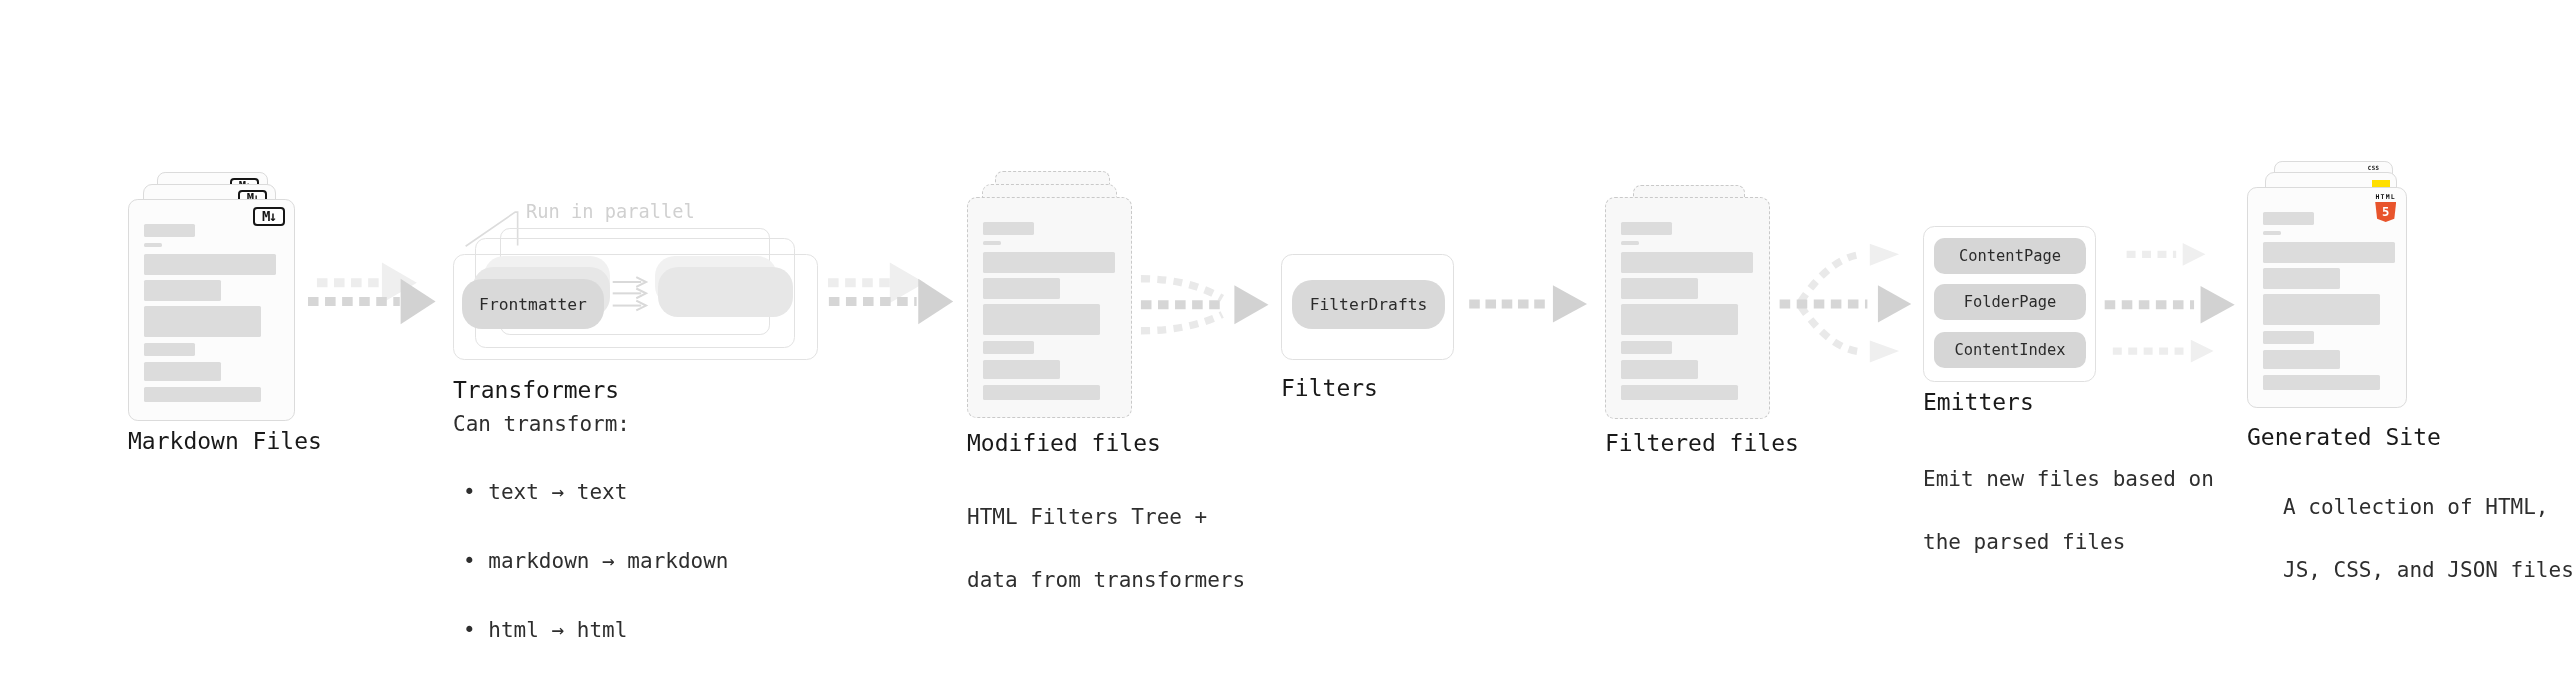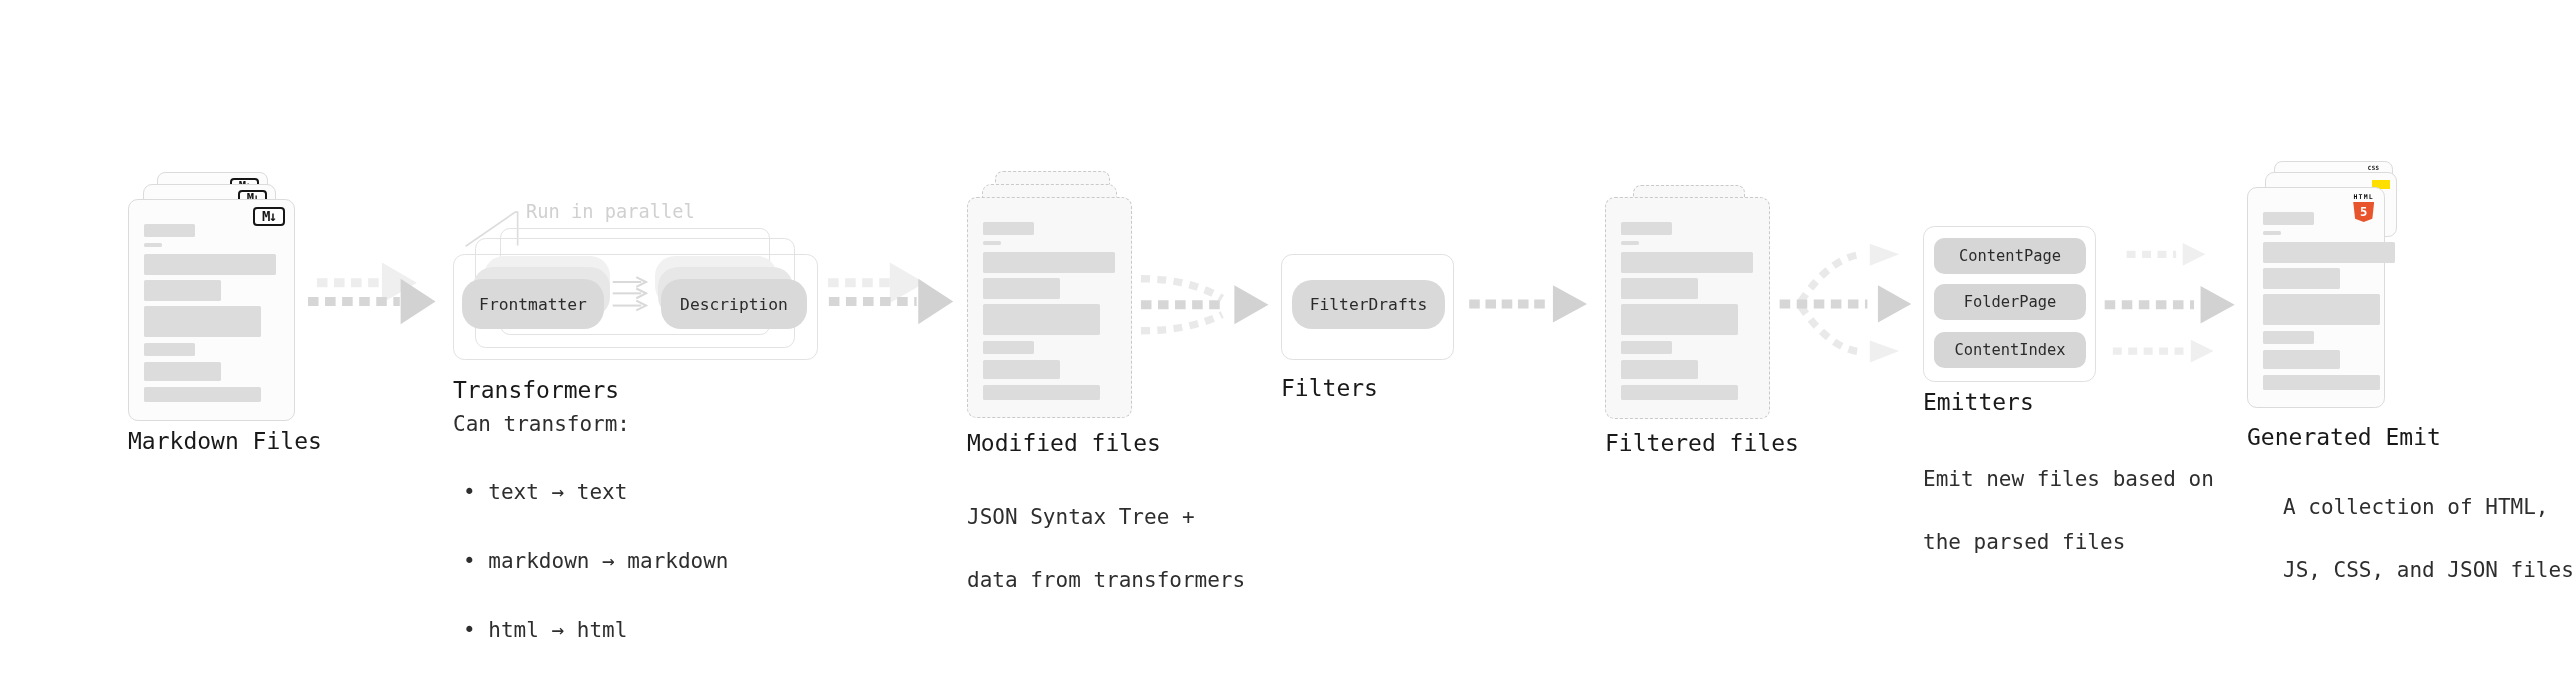--- a/index.html
+++ b/index.html
@@ -143,21 +143,20 @@
   <div class="box" style="left:500px;top:228px;width:270px;height:107px;border-radius:9.8px;"></div>
   <div class="box" style="left:475px;top:238px;width:320px;height:110px;border-radius:10.6px;"></div>
   <div class="box" style="left:453px;top:254px;width:365px;height:106px;"></div>
 
   <div class="pill ghost2" style="left:484px;top:256px;width:126px;height:50px;"></div>
   <div class="pill ghost1" style="left:473px;top:267px;width:137px;height:50px;"></div>
   <div class="pill" style="left:462px;top:279px;width:142px;height:50px;">Frontmatter</div>
 
   <div class="pill ghost2" style="left:655px;top:256px;width:122px;height:50px;"></div>
   <div class="pill ghost1" style="left:658px;top:267px;width:135px;height:50px;"></div>
-  <div class="pill" style="left:661px;top:279px;width:146px;height:50px;">Description</div>
 
   <div class="annot" style="left:526px;top:201px;">Run in parallel</div>
   <div class="title" style="left:453px;top:377px;">Transformers</div>
   <div class="body-text" style="left:453px;top:414px;">Can transform:</div>
   <div class="body-text bullets" style="left:463px;top:435px;">
     <div>• text → text</div>
     <div>• markdown → markdown</div>
     <div>• html → html</div>
   </div>
 
@@ -170,21 +169,21 @@
         <div class="bar" style="width: 132px; height: 20.3px; margin-top: 7.3px;"></div>
         <div class="bar" style="width: 77px; height: 20.3px; margin-top: 5.7px;"></div>
         <div class="bar" style="width: 117px; height: 31px; margin-top: 5.7px;"></div>
         <div class="bar" style="width: 51px; height: 13px; margin-top: 5.7px;"></div>
         <div class="bar" style="width: 77px; height: 19.5px; margin-top: 5.7px;"></div>
         <div class="bar" style="width: 117px; height: 14.6px; margin-top: 5.7px;"></div>
       </div>
   </div>
   <div class="title" style="left:967px;top:430px;">Modified files</div>
   <div class="body-text" style="left:967px;top:465px;">
-    <div>JSON Syntax Tree +</div>
+    <div>HTML Filters Tree +</div>
     <div>data from transformers</div>
   </div>
 
   <div class="box white" style="left:1281px;top:254px;width:173px;height:106px;"></div>
   <div class="pill" style="left:1292px;top:280px;width:153px;height:49px;">FilterDrafts</div>
   <div class="title" style="left:1281px;top:375px;">Filters</div>
 
   <div class="card dashed" style="left:1633px;top:185px;width:112px;height:57px;border-radius:8.1px;"></div>
   <div class="card dashed" style="left:1605px;top:197px;width:165px;height:222px;">
     <div class="skel">
@@ -212,36 +211,36 @@
 
   <div class="card" style="left:2274px;top:161px;width:119px;height:65px;border-radius:8.1px;">
     <div class="css-badge">
       <div class="css-word">CSS</div>
       <div class="css-bar"></div>
     </div>
   </div>
   <div class="card" style="left:2265px;top:172px;width:132px;height:65px;border-radius:9px;">
     <div class="js-chip"></div>
   </div>
-  <div class="card" style="left:2247px;top:187px;width:138px;height:221px;">
+  <div class="card" style="left:2247px;top:187px;width:160px;height:221px;">
     <div class="html5-badge">
       <div class="html5-word">HTML</div>
       <div class="html5-shield">5</div>
     </div>
     <div class="skel">
         <div class="bar" style="width: 51px; height: 13px; margin-top: 0px;"></div>
         <div class="bar" style="width: 18px; height: 4.1px; margin-top: 5.7px;"></div>
         <div class="bar" style="width: 132px; height: 20.3px; margin-top: 7.3px;"></div>
         <div class="bar" style="width: 77px; height: 20.3px; margin-top: 5.7px;"></div>
         <div class="bar" style="width: 117px; height: 31px; margin-top: 5.7px;"></div>
         <div class="bar" style="width: 51px; height: 13px; margin-top: 5.7px;"></div>
         <div class="bar" style="width: 77px; height: 19.5px; margin-top: 5.7px;"></div>
         <div class="bar" style="width: 117px; height: 14.6px; margin-top: 5.7px;"></div>
       </div>
   </div>
-  <div class="title" style="left:2247px;top:424px;">Generated Emit</div>
+  <div class="title" style="left:2247px;top:424px;">Generated Site</div>
   <div class="body-text" style="left:2247px;top:455px;margin-left:36px;">
     <div>A collection of HTML,</div>
     <div>JS, CSS, and JSON files</div>
   </div>
 
 </div>
 
 
 </body></html>

